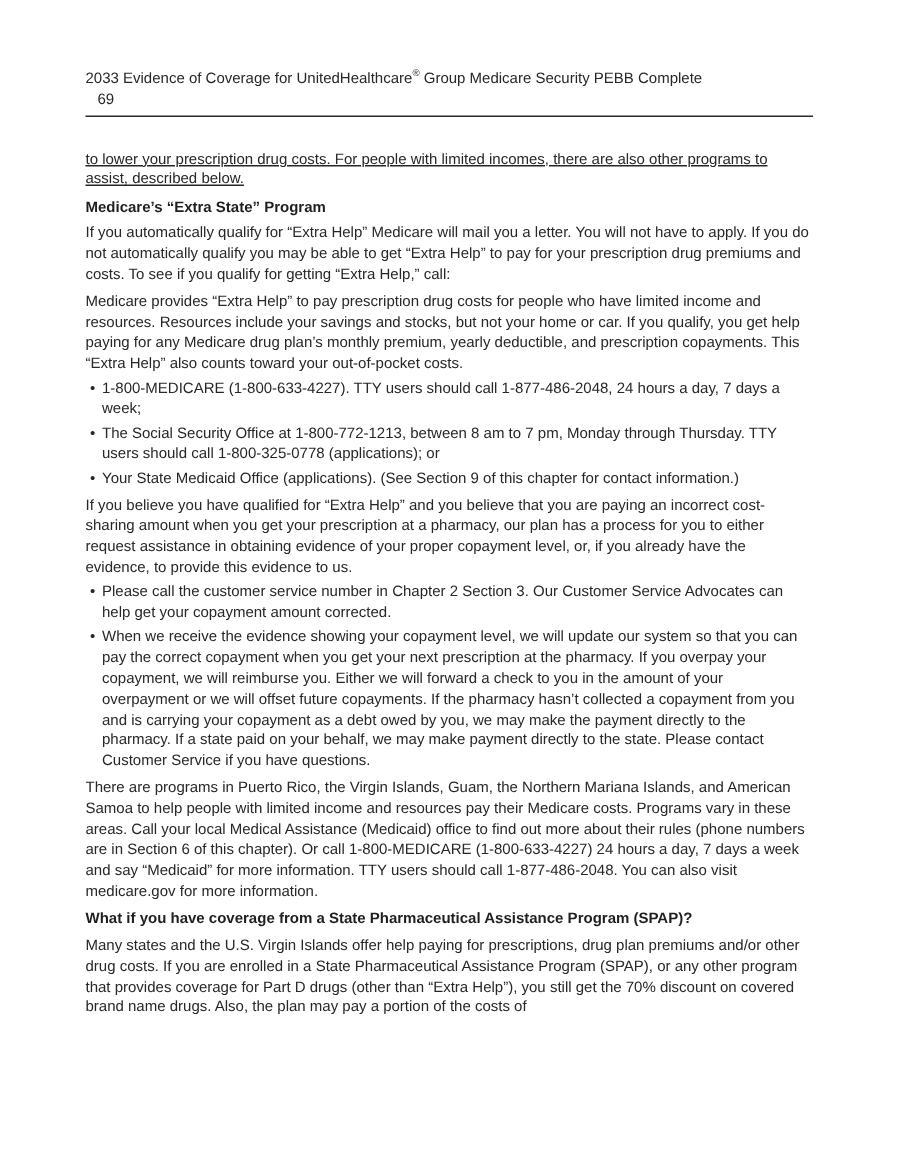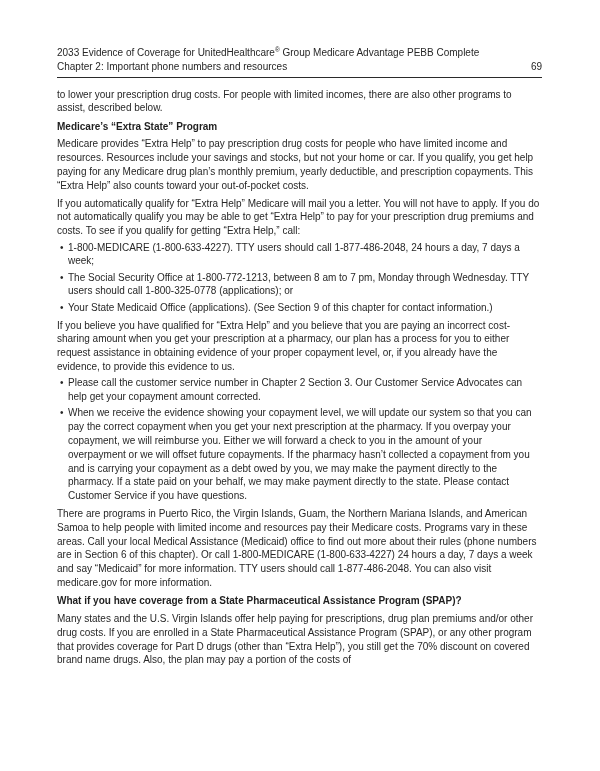--- a/index.html
+++ b/index.html
@@ -23,21 +23,21 @@
   .hdr-row { display: flex; justify-content: space-between; align-items: baseline; }
   sup.reg { font-size: 6.5px; line-height: 0; vertical-align: super; }
   .page-num { margin-left: 8px; }
   .rule {
     border: none;
     border-bottom: 1.2px solid #2a2a2a;
     margin: 3px 0 0 0;
     height: 0;
   }
   p.par { margin: 4px 0 0 0; }
-  p.first-par { margin-top: 10px; }
+  p.first-par { margin-top: 22px; text-decoration: underline; }
   h3.sec-h {
     font-size: 10px;
     line-height: 13.8px;
     font-weight: 700;
     margin: 4.5px 0 0 0;
     color: #1f1f1f;
   }
   h3.sec-h-spaced { }
   ul.blist {
     list-style: none;
@@ -47,44 +47,43 @@
   ul.blist li { display: flex; margin-top: 2.5px; }
   .bullet { flex: 0 0 8px; width: 8px; }
   .li-text { flex: 1; }
 </style>
 </head>
 <body>
 
 <div class="page">
 
   <div class="hdr">
-    <div class="hdr-line"><span>2033 Evidence of Coverage for UnitedHealthcare</span><sup class="reg">®</sup><span> Group Medicare Advantage PEBB Complete</span></div>
+    <div class="hdr-line"><span>2033 Evidence of Coverage for UnitedHealthcare</span><sup class="reg">®</sup><span> Group Medicare Security PEBB Complete</span></div>
     <div class="hdr-row">
-      <span>Chapter 2: Important phone numbers and resources</span>
       <span class="page-num">69</span>
     </div>
     <div class="rule"></div>
   </div>
 
   <p class="par first-par">to lower your prescription drug costs. For people with limited incomes, there are also other programs to assist, described below.</p>
 
   <h3 class="sec-h">Medicare’s “Extra State” Program</h3>
 
+  <p class="par">If you automatically qualify for “Extra Help” Medicare will mail you a letter. You will not have to apply. If you do not automatically qualify you may be able to get “Extra Help” to pay for your prescription drug premiums and costs. To see if you qualify for getting “Extra Help,” call:</p>
+
   <p class="par">Medicare provides “Extra Help” to pay prescription drug costs for people who have limited income and resources. Resources include your savings and stocks, but not your home or car. If you qualify, you get help paying for any Medicare drug plan’s monthly premium, yearly deductible, and prescription copayments. This “Extra Help” also counts toward your out-of-pocket costs.</p>
-
-  <p class="par">If you automatically qualify for “Extra Help” Medicare will mail you a letter. You will not have to apply. If you do not automatically qualify you may be able to get “Extra Help” to pay for your prescription drug premiums and costs. To see if you qualify for getting “Extra Help,” call:</p>
 
   <ul class="blist">
     <li>
       <span class="bullet">•</span>
       <span class="li-text">1-800-MEDICARE (1-800-633-4227). TTY users should call 1-877-486-2048, 24 hours a day, 7 days a week;</span>
     </li>
     <li>
       <span class="bullet">•</span>
-      <span class="li-text">The Social Security Office at 1-800-772-1213, between 8 am to 7 pm, Monday through Wednesday. TTY users should call 1-800-325-0778 (applications); or</span>
+      <span class="li-text">The Social Security Office at 1-800-772-1213, between 8 am to 7 pm, Monday through Thursday. TTY users should call 1-800-325-0778 (applications); or</span>
     </li>
     <li>
       <span class="bullet">•</span>
       <span class="li-text">Your State Medicaid Office (applications). (See Section 9 of this chapter for contact information.)</span>
     </li>
   </ul>
 
   <p class="par">If you believe you have qualified for “Extra Help” and you believe that you are paying an incorrect cost-sharing amount when you get your prescription at a pharmacy, our plan has a process for you to either request assistance in obtaining evidence of your proper copayment level, or, if you already have the evidence, to provide this evidence to us.</p>
 
   <ul class="blist">

